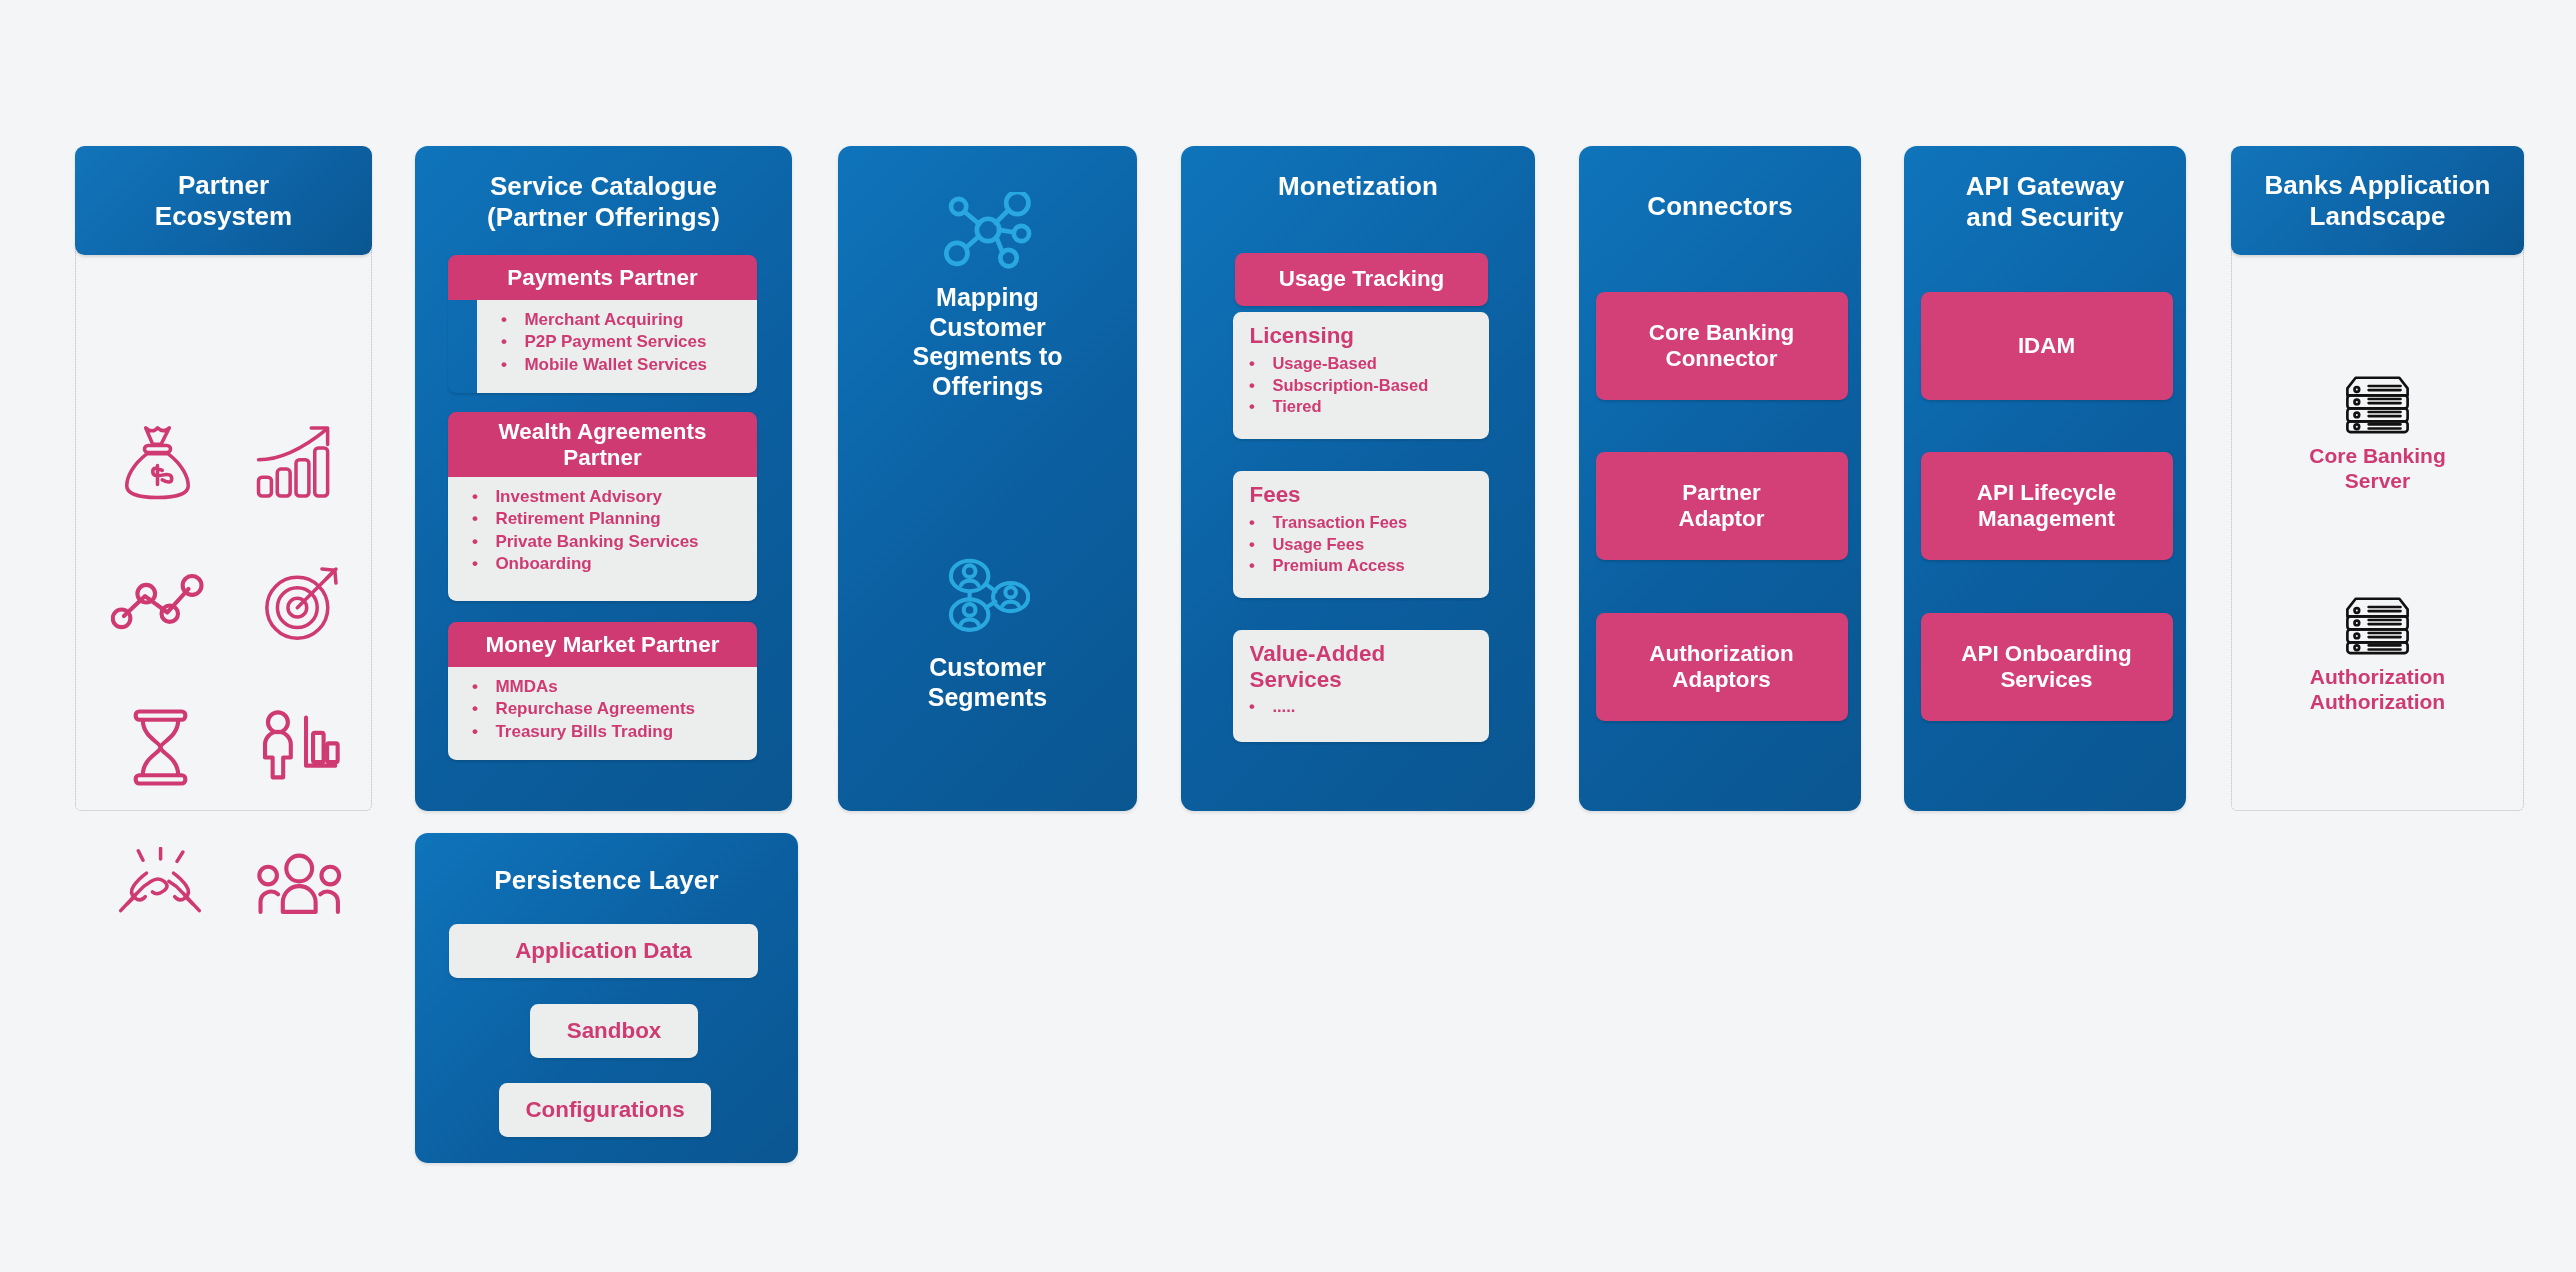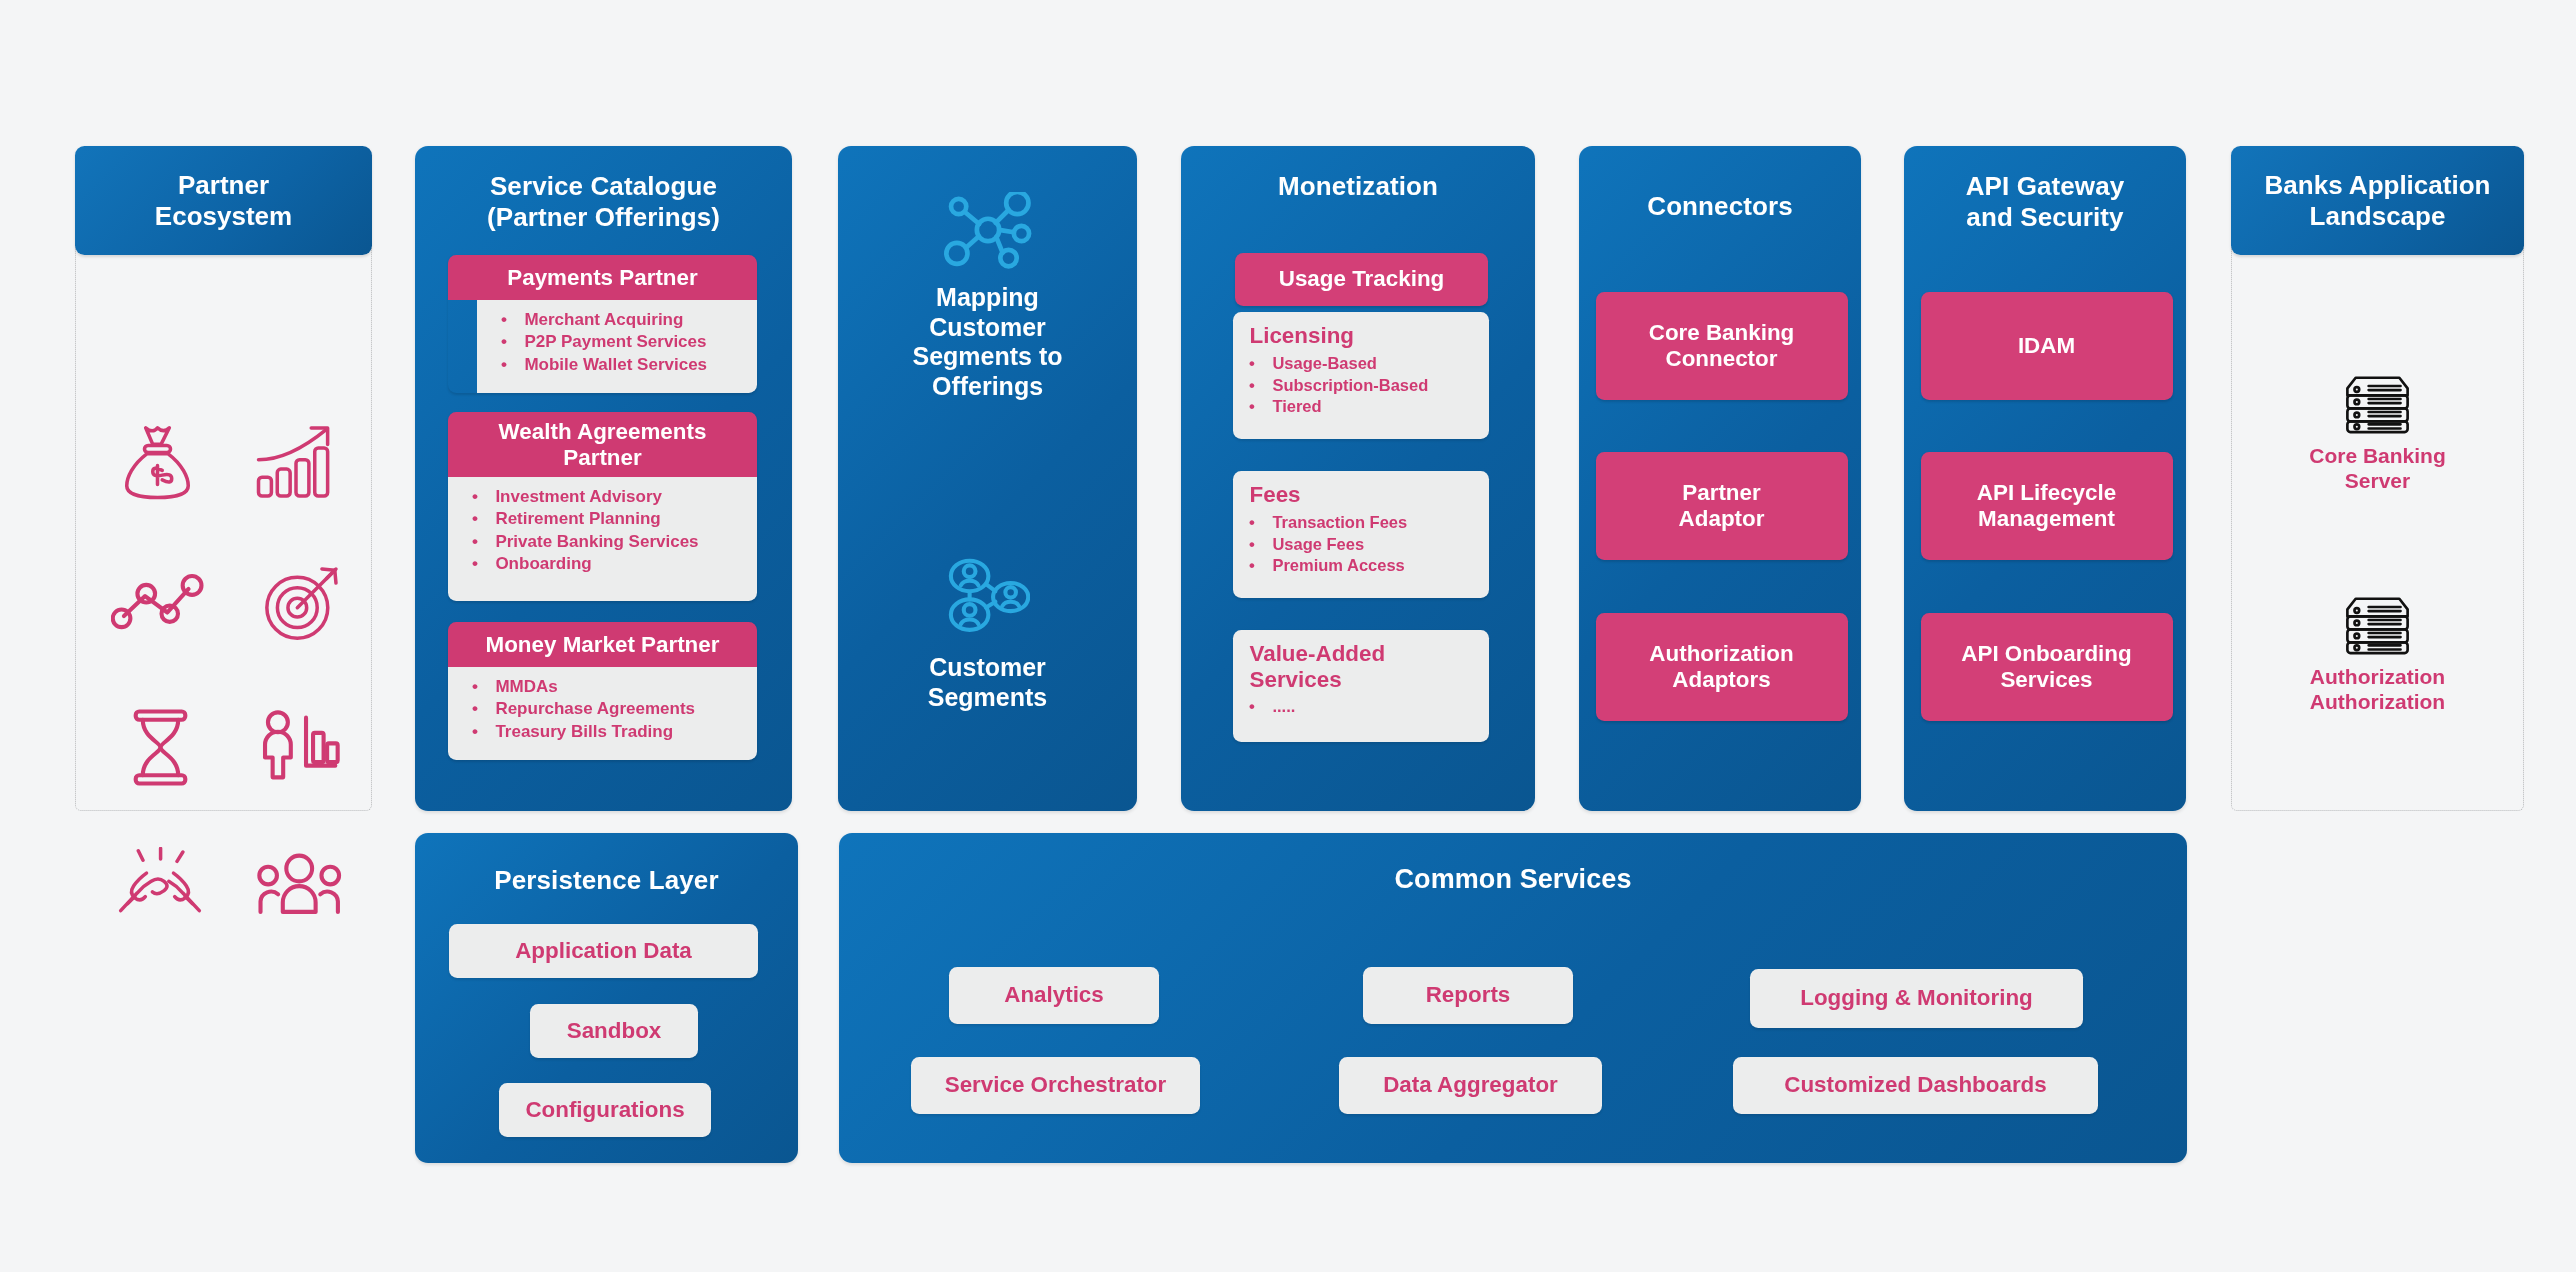--- a/index.html
+++ b/index.html
@@ -432,30 +432,19 @@
   </div>
 
   <div class="panel" style="left:415px;top:833px;width:383px;height:330px;">
     <div class="panel-title" style="margin-top:32px;font-size:26px;">Persistence Layer</div>
 
     <div class="pill-light" style="left:34px;top:91px;width:309px;height:54px;font-size:22.4px;">Application Data</div>
     <div class="pill-light" style="left:115px;top:171px;width:168px;height:54px;font-size:22.4px;">Sandbox</div>
     <div class="pill-light" style="left:84px;top:250px;width:212px;height:54px;font-size:22.4px;">Configurations</div>
   </div>
 
-  <div class="panel" style="left:839px;top:833px;width:1348px;height:330px;">
-    <div class="panel-title" style="margin-top:31px;font-size:27px;">Common Services</div>
-
-    <div class="pill-light" style="left:110px;top:134px;width:210px;height:57px;font-size:22.4px;">Analytics</div>
-    <div class="pill-light" style="left:524px;top:134px;width:210px;height:57px;font-size:22.4px;">Reports</div>
-    <div class="pill-light" style="left:911px;top:136px;width:333px;height:59px;font-size:22.4px;">Logging &amp; Monitoring</div>
-
-    <div class="pill-light" style="left:72px;top:224px;width:289px;height:57px;font-size:22.4px;">Service Orchestrator</div>
-    <div class="pill-light" style="left:500px;top:224px;width:263px;height:57px;font-size:22.4px;">Data Aggregator</div>
-    <div class="pill-light" style="left:894px;top:224px;width:365px;height:57px;font-size:22.4px;">Customized Dashboards</div>
-  </div>
 
 </div>
 
 <style>
   .bullets li::before{ left:-21px; top:0; font-size:1em; }
 </style>
 
 
 </body></html>

